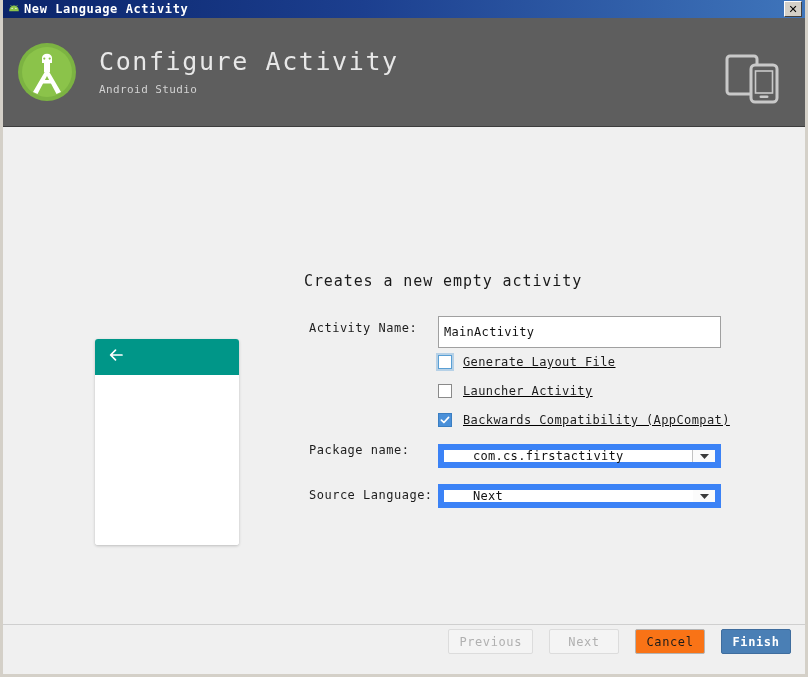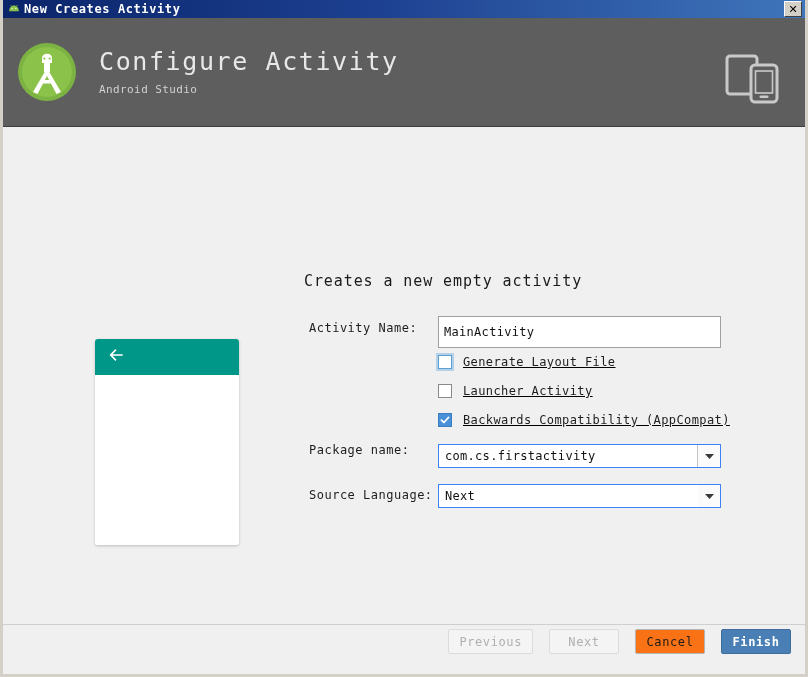--- a/index.html
+++ b/index.html
@@ -176,24 +176,25 @@
     outline: none;
   }
 
   .combo {
     position: absolute;
     left: 435px;
     width: 283px;
     height: 24px;
     box-sizing: border-box;
     background: #ffffff;
-    border: 1px solid #3b82f6;
+    border: 6px solid #3b82f6;
     display: flex;
     align-items: center;
     cursor: default;
+    padding-left: 23px;
   }
   .combo-package  { top: 317px; }
   .combo-language { top: 357px; }
   .combo-value {
     flex: 1;
     font-size: 12px;
     color: #111111;
     padding-left: 6px;
     letter-spacing: 0.3px;
     font-family: "DejaVu Sans Mono", monospace;
@@ -304,21 +305,21 @@
   <div class="titlebar">
     <span class="titlebar-icon">
       <svg width="14" height="14" viewBox="0 0 14 14">
         <path d="M2.2 9.2 C2.2 5.8 4.3 3.6 7 3.6 C9.7 3.6 11.8 5.8 11.8 9.2 Z" fill="#8bc34a"></path>
         <circle cx="5.1" cy="6.4" r="0.6" fill="#ffffff"></circle>
         <circle cx="8.9" cy="6.4" r="0.6" fill="#ffffff"></circle>
         <line x1="3.6" y1="3.1" x2="4.8" y2="4.6" stroke="#8bc34a" stroke-width="0.8"></line>
         <line x1="10.4" y1="3.1" x2="9.2" y2="4.6" stroke="#8bc34a" stroke-width="0.8"></line>
       </svg>
     </span>
-    <span class="titlebar-title">New Creates Activity</span>
+    <span class="titlebar-title">New Language Activity</span>
     <span class="titlebar-spacer"></span>
     <div class="close-btn">✕</div>
   </div>
 
   <div class="header">
     <span class="header-logo">
       <svg width="60" height="60" viewBox="0 0 60 60">
         <circle cx="30" cy="30" r="29" fill="#7cb342"></circle>
         <circle cx="30" cy="30" r="25" fill="#8bc34a"></circle>
         <path d="M25 16 C25 13.5 27 11.8 30 11.8 C33 11.8 35 13.5 35 16 L35 21 L25 21 Z" fill="#ffffff"></path>

